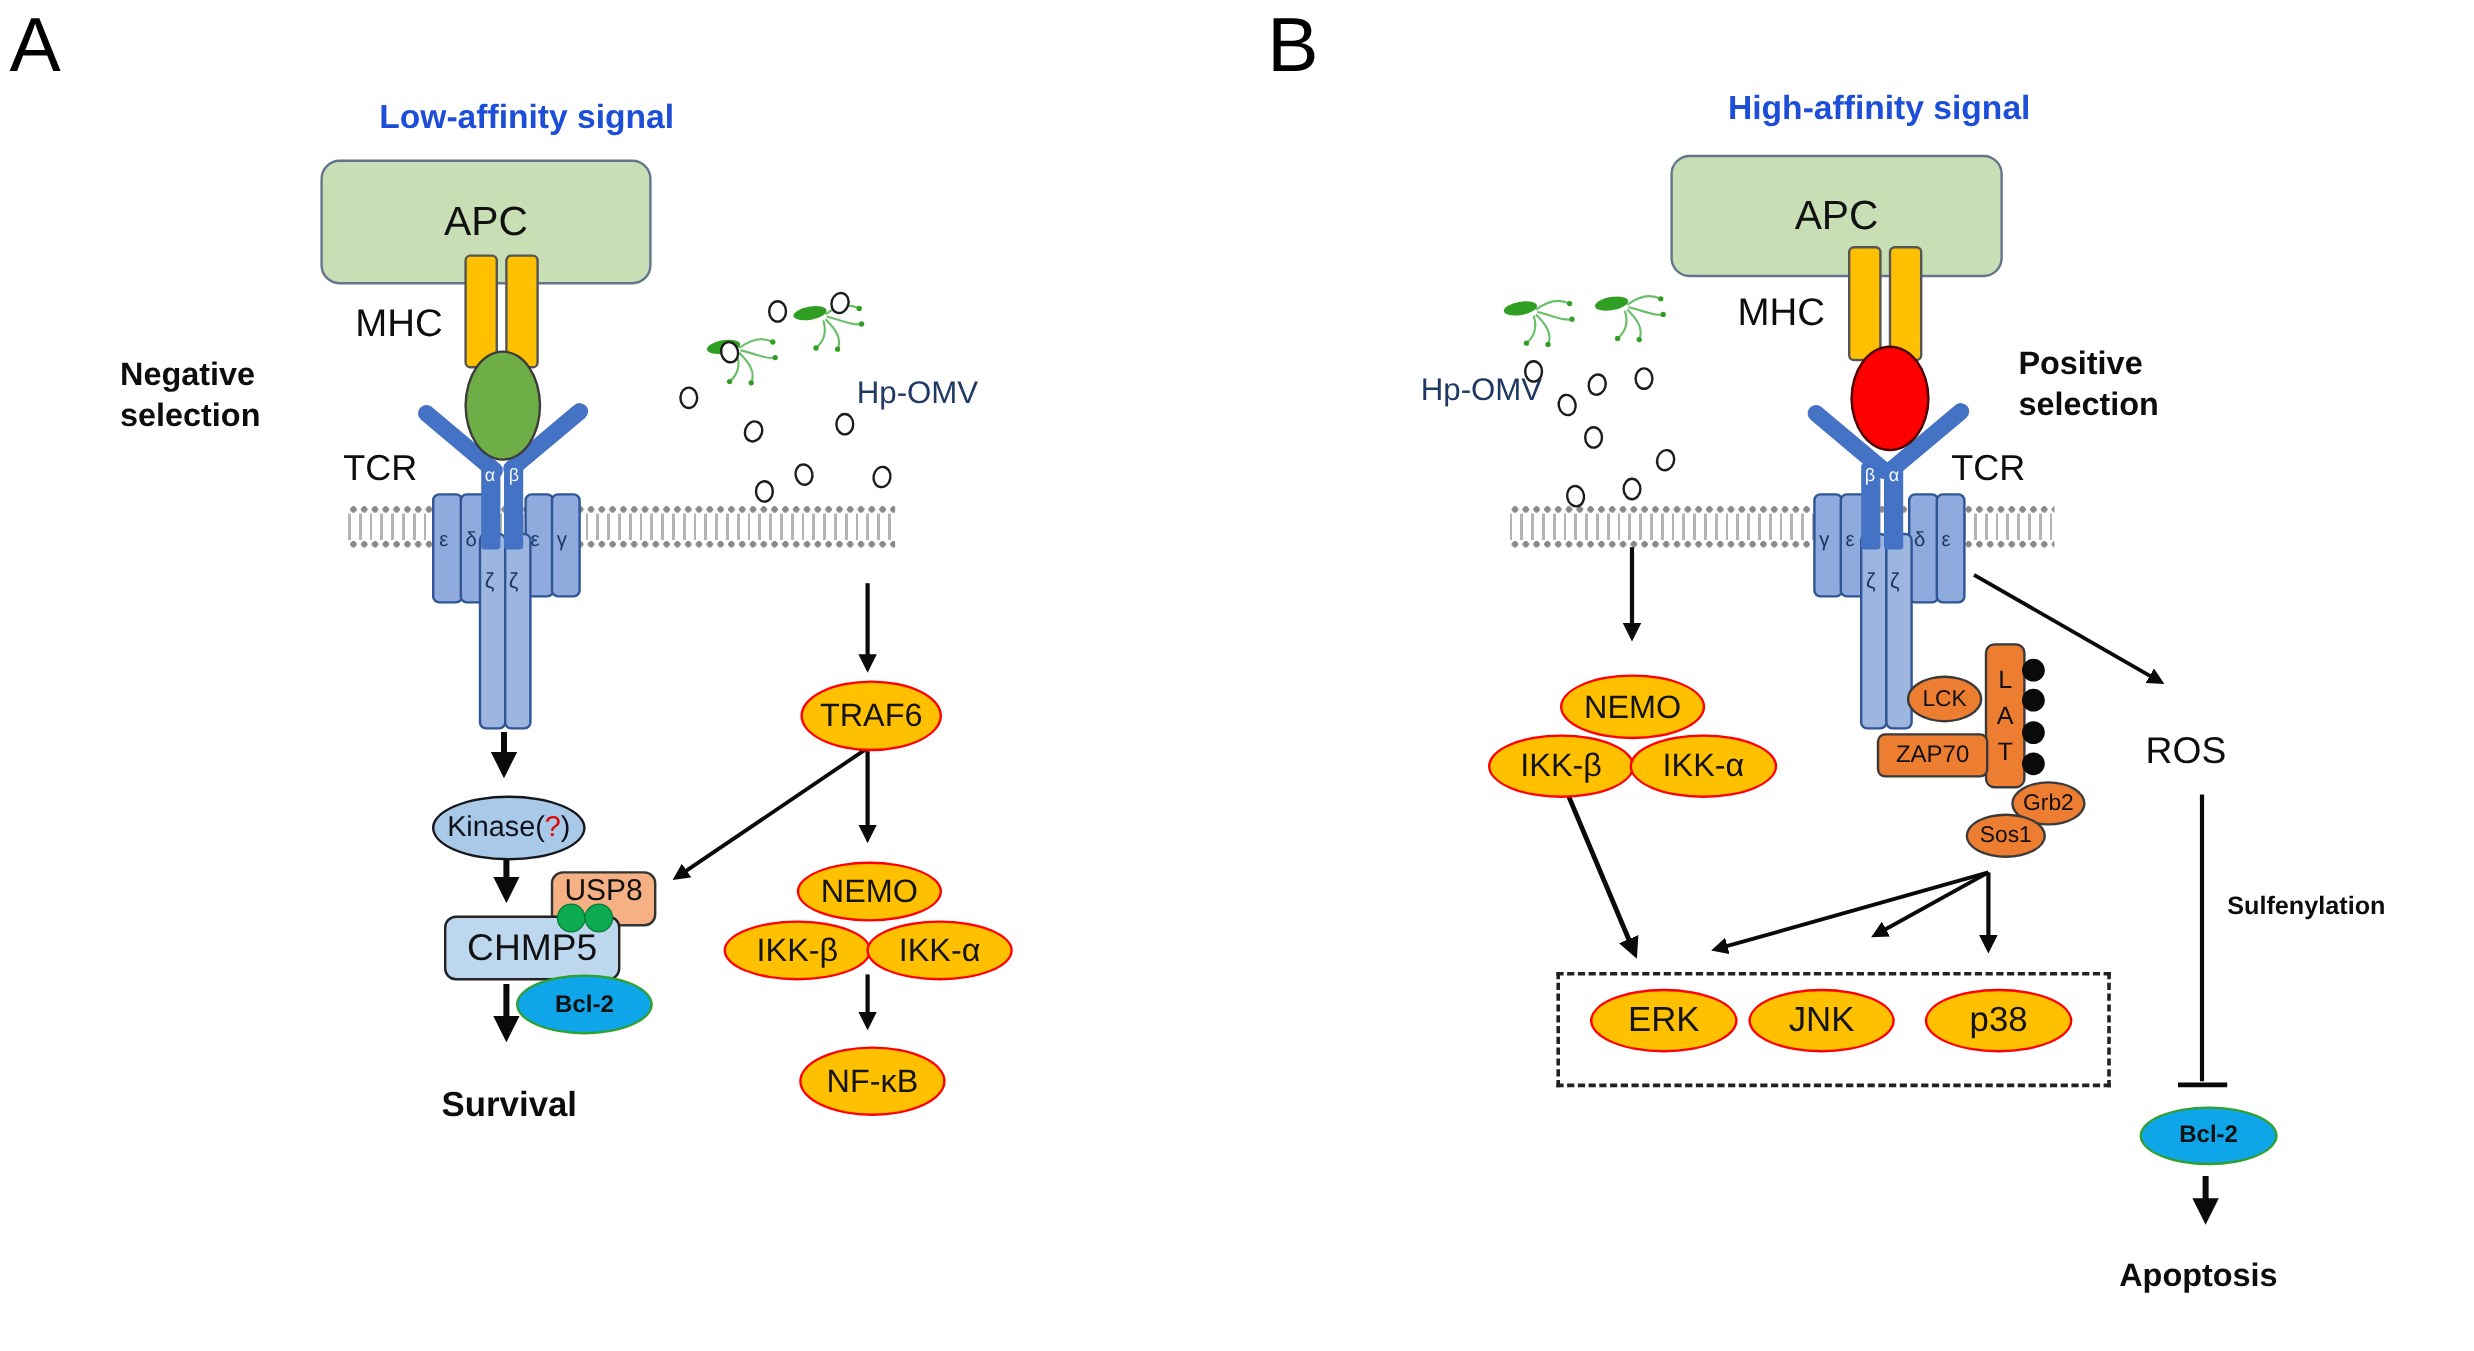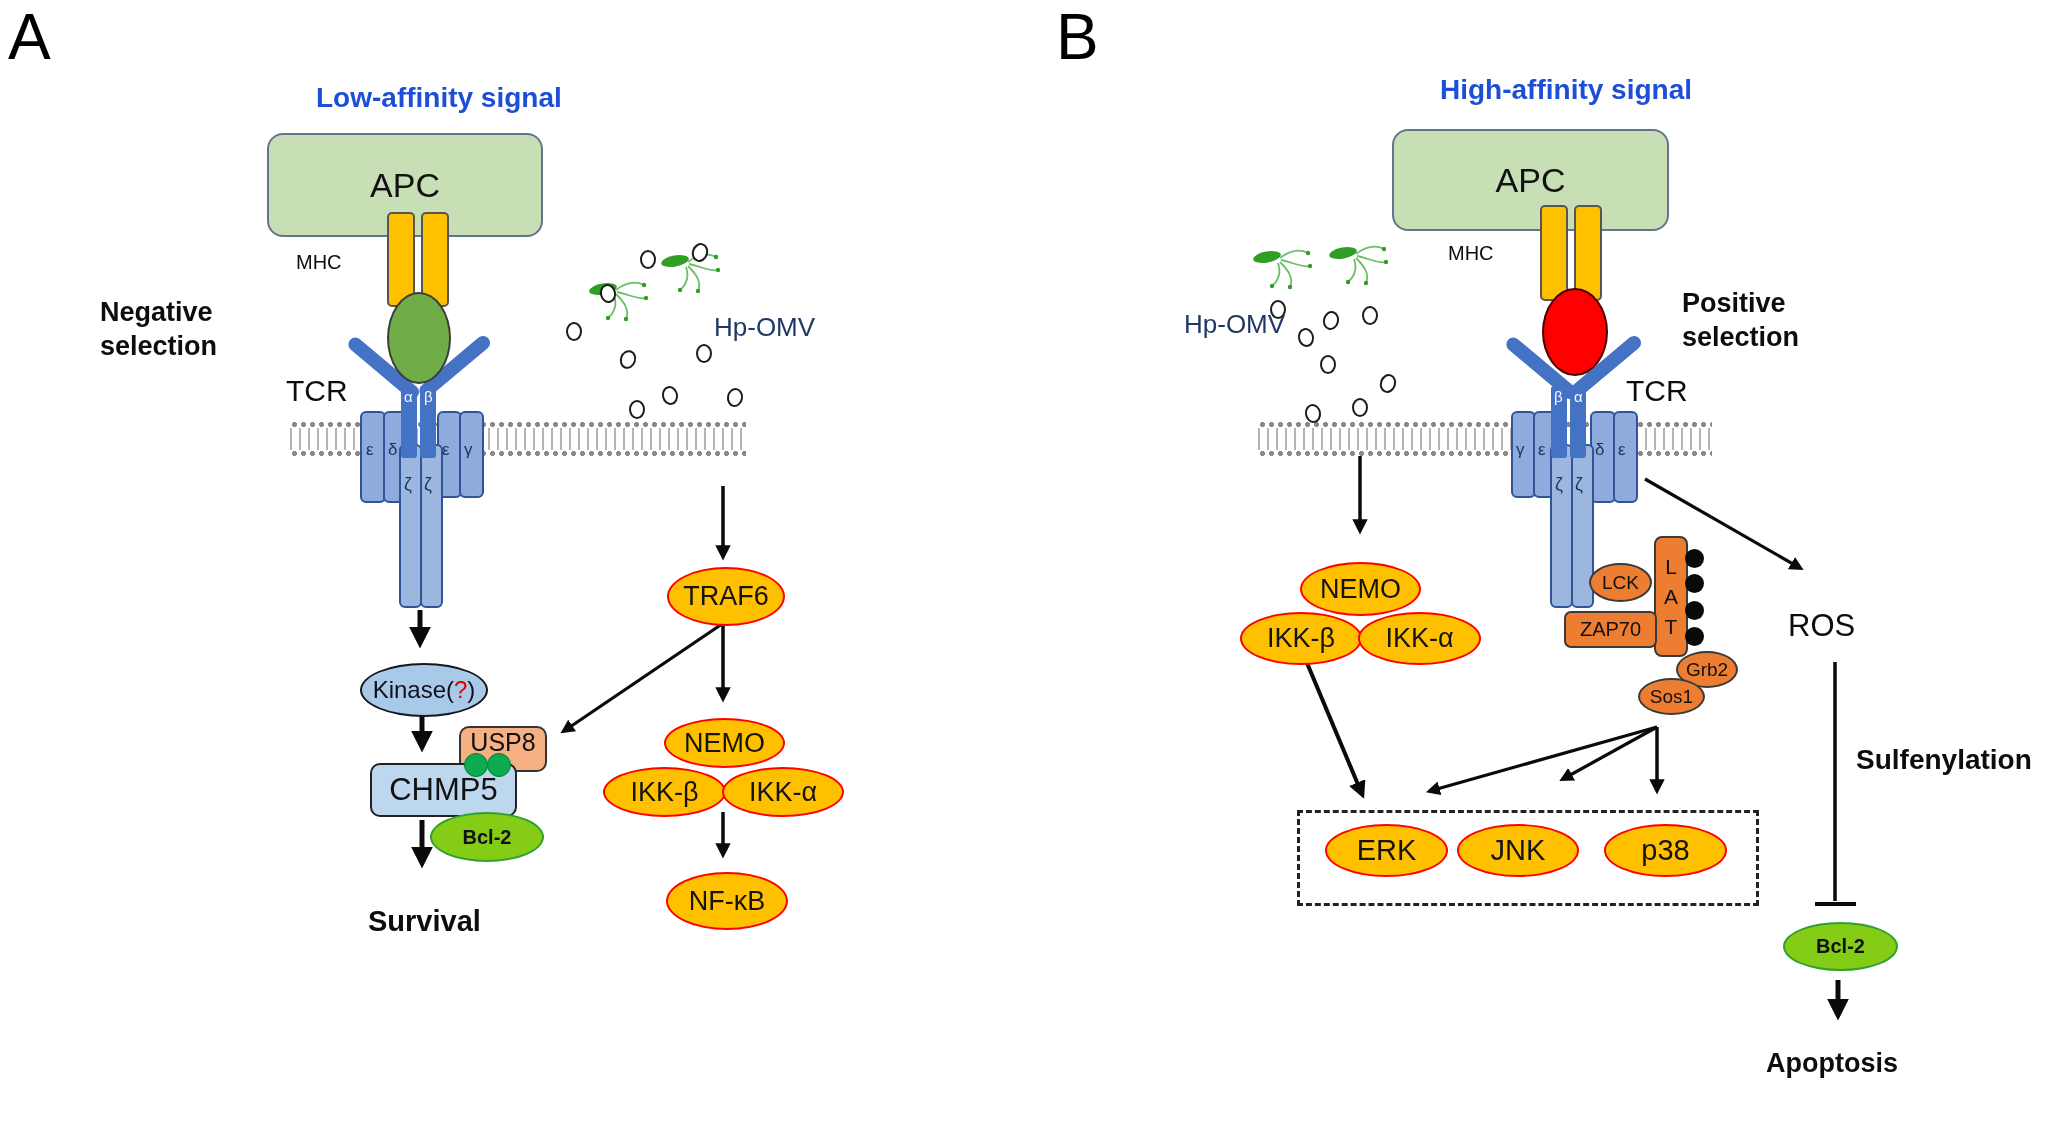--- a/index.html
+++ b/index.html
@@ -2,21 +2,21 @@
 <html><head>
 <meta charset="utf-8">
 <style>
   html,body{margin:0;padding:0;background:#ffffff;}
   #stage{position:relative;width:2062px;height:1126px;background:#ffffff;overflow:hidden;
          font-family:"Liberation Sans",sans-serif;color:#111;}
   .abs{position:absolute;}
   .panel-letter{font-size:64px;font-weight:400;color:#000;z-index:9;}
   .fig-title{font-size:28px;font-weight:bold;color:#1d4ed8;z-index:9;white-space:nowrap;}
   .side-label{font-size:27px;font-weight:bold;color:#0d0d0d;line-height:34px;z-index:9;}
-  .plain-label{font-size:20px;color:#0d0d0d;z-index:9;white-space:nowrap;}
+  .plain-label{font-size:32px;color:#0d0d0d;z-index:9;white-space:nowrap;}
   .hpomv{font-size:26px;color:#1f3864;z-index:9;white-space:nowrap;}
   .outcome{font-size:29px;font-weight:bold;color:#0d0d0d;z-index:9;white-space:nowrap;}
   .apc-box{background:#c8dfb6;border:2px solid #64748c;border-radius:16px;z-index:3;
            display:flex;align-items:center;justify-content:center;font-size:34px;color:#111;}
   .mhc-bar{background:#ffc000;border:2px solid #555;border-radius:5px;z-index:4;}
   .peptide{border-radius:50%;z-index:6;}
   .arm{background:#4472c4;height:14px;border-radius:7px;z-index:5;transform-origin:left center;}
   .stem{background:#4472c4;border-radius:3px;z-index:5;}
   .cd3{background:#8faadc;border:2px solid #2f5597;border-radius:6px;z-index:3;}
   .zeta{background:#9db6e0;border:2px solid #2f5597;border-radius:6px;z-index:3;}
@@ -28,21 +28,21 @@
   .mem-lines{height:22px;background-image:repeating-linear-gradient(90deg,#b4b4b4 0 2.4px,rgba(0,0,0,0) 2.4px 9px);}
   .onode{background:#ffc000;border:2.5px solid #ff0000;border-radius:50%;z-index:6;
          display:flex;align-items:center;justify-content:center;font-size:27px;color:#141414;white-space:nowrap;}
   .adaptor{background:#ed7d31;border:2px solid #3a3a3a;z-index:6;color:#111;
            display:flex;align-items:center;justify-content:center;}
   .ves{position:absolute;width:12px;height:15px;border:2.5px solid #1c1c1c;border-radius:50%;background:#fff;z-index:4;}
   .pdot{position:absolute;width:19px;height:19px;border-radius:50%;background:#0a0a0a;z-index:6;}
   .gdot{position:absolute;width:22px;height:22px;border-radius:50%;background:#0cab50;border:1px solid #067a38;z-index:8;}
   .dashed-box{border:3px dashed #222;z-index:1;}
   .arrow-layer{position:absolute;left:0;top:0;z-index:5;pointer-events:none;}
-  .bcl2{background:#84cc16;border:2px solid #2fa12f;border-radius:50%;z-index:7;
+  .bcl2{background:#0ea5e9;border:2px solid #2fa12f;border-radius:50%;z-index:7;
         display:flex;align-items:center;justify-content:center;font-size:20px;font-weight:bold;color:#111;}
 </style>
 </head>
 <body>
 
 <div id="stage">
 
   <svg class="arrow-layer" width="2062" height="1126" viewBox="0 0 2062 1126">
     <defs>
       <marker id="ah" viewBox="0 0 10 10" refX="7" refY="5" markerWidth="4.4" markerHeight="4.4" orient="auto">
@@ -305,19 +305,19 @@
     <span>ERK</span>
   </div>
   <div class="abs onode" style="left:1457px;top:824px;width:118px;height:49px;font-size:29px">
     <span>JNK</span>
   </div>
   <div class="abs onode" style="left:1604px;top:824px;width:119px;height:49px;font-size:29px">
     <span>p38</span>
   </div>
 
   <div class="abs plain-label" style="left:1788px;top:608px;font-size:31px">ROS</div>
-  <div class="abs outcome" style="left:1856px;top:744px;font-size:28px">Sulfenylation</div>
+  <div class="abs outcome" style="left:1856px;top:744px;font-size:21px">Sulfenylation</div>
   <div class="abs bcl2" style="left:1783px;top:922px;width:111px;height:45px">
     <span>Bcl-2</span>
   </div>
   <div class="abs outcome" style="left:1766px;top:1048px;font-size:27px">Apoptosis</div>
 
 </div>
 
 </body></html>

